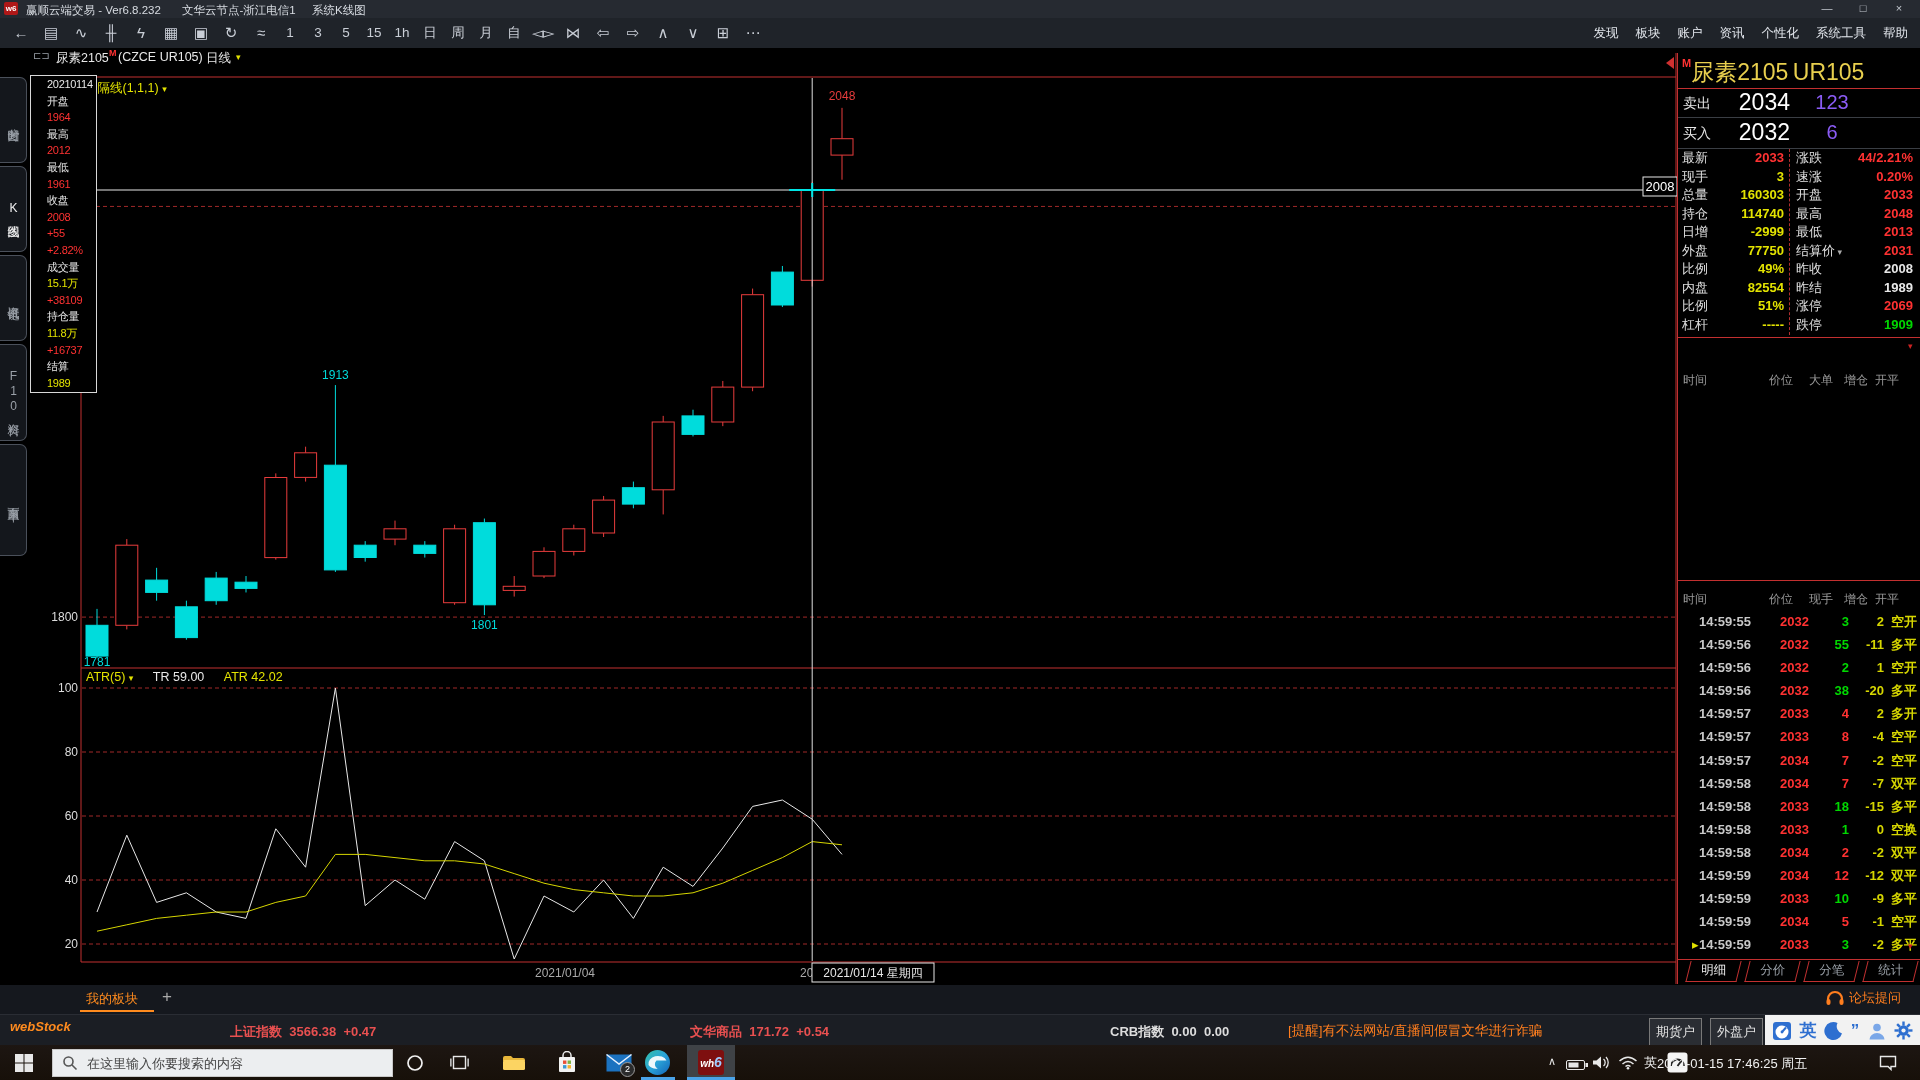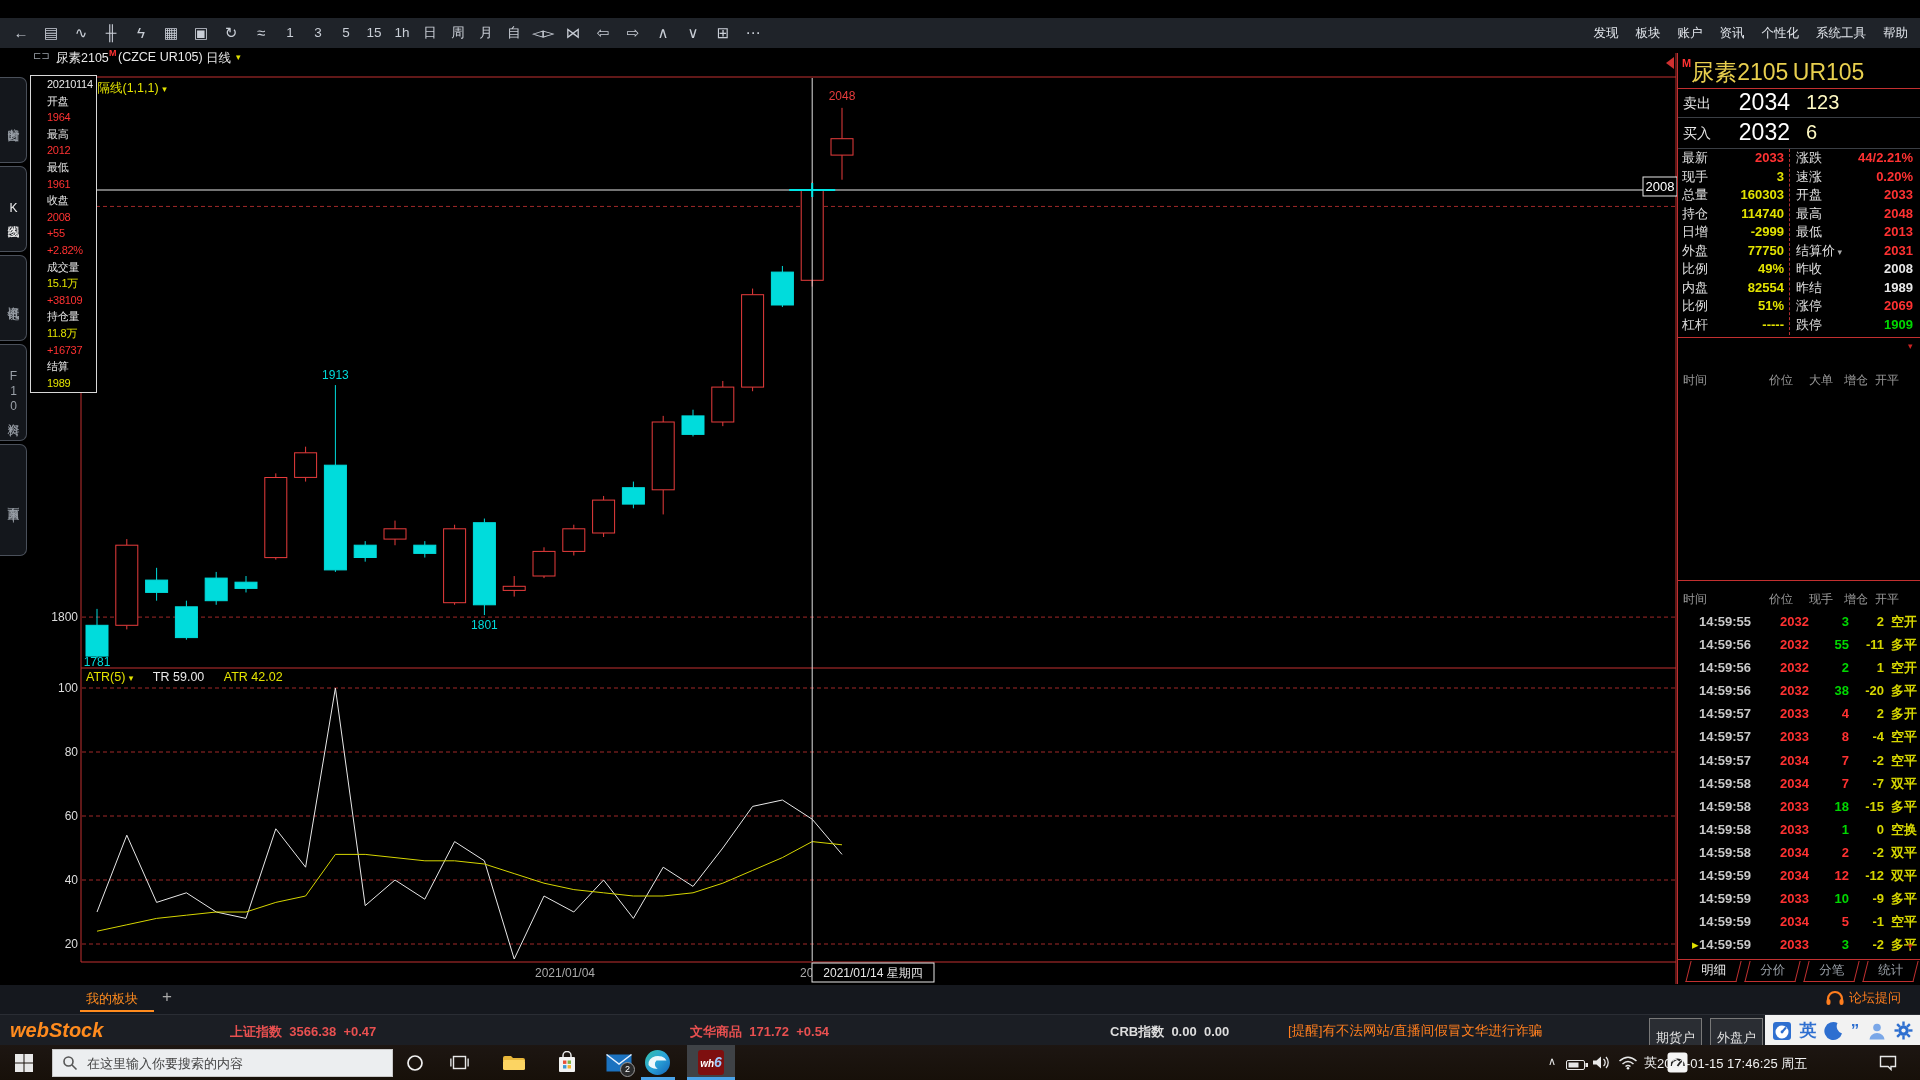--- a/index.html
+++ b/index.html
@@ -50,21 +50,21 @@
   
   #quote-panel{left:1677px;top:53px;width:243px;height:931px;background:#000;border-left:1px solid #c23030;z-index:6;}
   #quote-panel .rline{position:absolute;left:0;width:100%;height:0;border-top:1px solid #c23030;}
   #quote-panel .gline{position:absolute;left:0;width:100%;height:0;border-top:1px solid #3a3e44;}
   #q-title{position:absolute;left:4px;top:4px;white-space:nowrap;text-align:center;}
   #q-title .flag{color:#ff3232;font-size:11px;font-weight:bold;vertical-align:top;}
   #q-title .name,#q-title .code{color:#e8cf4e;font-size:23px;}
   .q-row{position:absolute;left:0;width:100%;height:29px;}
   .q-row .q-lab{position:absolute;left:5px;top:7px;font-size:14px;color:#e8e8e8;}
   .q-row .q-price{position:absolute;left:52px;top:1px;width:60px;text-align:right;font-size:23px;color:#ffffff;}
-  .q-row .q-qty{position:absolute;left:128px;top:3px;width:52px;text-align:left;font-size:20px;color:#fef9c3;}
+  .q-row .q-qty{position:absolute;left:128px;top:3px;width:52px;text-align:center;font-size:20px;color:#8b5cf6;}
   #q-stats{position:absolute;left:0;top:96px;width:100%;height:186px;}
   #q-stats-divider{position:absolute;left:111px;top:96px;height:186px;border-left:1px dashed #b03030;}
   .stat-row{position:relative;height:18.55px;line-height:18.5px;font-size:13px;}
   .stat-row .s-lab{position:absolute;left:4px;color:#e0e0e0;}
   .stat-row .s-val{position:absolute;left:38px;width:68px;text-align:right;font-weight:bold;}
   .stat-row .s-lab2{position:absolute;left:118px;color:#e0e0e0;}
   .stat-row .s-val2{position:absolute;left:158px;width:77px;text-align:right;font-weight:bold;}
   .s-caret{font-size:9px;color:#aaa;}
   .tbl-head{position:absolute;left:0;width:100%;height:18px;}
   .th{position:absolute;color:#999;font-size:12px;top:1px;}
@@ -91,28 +91,28 @@
   
   #board-bar{left:0;top:985px;width:1920px;height:29px;background:#15181e;z-index:6;}
   #board-tab{position:absolute;left:86px;top:5px;color:#ff8b1e;font-size:13px;}
   #board-underline{position:absolute;left:80px;top:25px;width:74px;height:2px;background:#ff8b1e;}
   #board-add{position:absolute;left:162px;top:2px;color:#aaa;font-size:17px;}
   #forum{position:absolute;left:1825px;top:4px;color:#ff7e1e;font-size:13px;}
   #forum svg{vertical-align:-4px;margin-right:4px;}
 
   
   #statusbar{left:0;top:1014px;width:1920px;height:31px;background:#1b1e24;border-top:1px solid #2a2d34;z-index:6;}
-  .sb-logo{position:absolute;left:10px;top:4px;font-style:italic;font-weight:bold;font-size:20px;color:#ff8b1e;}
+  .sb-logo{position:absolute;left:10px;top:4px;font-style:italic;font-weight:bold;font-size:13px;color:#ff8b1e;}
   #sb-indices .sb-index{position:absolute;top:8px;font-size:13px;font-weight:bold;white-space:pre;}
   #sb-indices .sb-index:nth-child(1){left:230px;color:#e85050;}
   #sb-indices .sb-index:nth-child(2){left:690px;color:#e85050;}
   #sb-indices .sb-index:nth-child(3){left:1110px;color:#dddddd;}
   #sb-notice{position:absolute;left:1288px;top:7px;color:#ff7e1e;font-size:13.5px;}
   #sb-accounts{position:absolute;left:1649px;top:3px;display:flex;gap:8px;}
-  .sb-btn{border:1px solid #787878;background:#2a2d33;color:#e0e0e0;font-size:13px;padding:10px 6px;}
+  .sb-btn{border:1px solid #787878;background:#2a2d33;color:#e0e0e0;font-size:13px;padding:4px 6px;}
   #quickbar{position:absolute;left:1765px;top:0;width:155px;height:31px;background:#f2f2f2;display:flex;align-items:center;justify-content:space-evenly;}
   .qicon{display:inline-flex;align-items:center;}
   .qtext{color:#2e6fd0;font-weight:bold;font-size:17px;font-style:normal;}
 
   
   #taskbar{left:0;top:1045px;width:1920px;height:35px;background:linear-gradient(#1d1612,#171009);z-index:9;}
   #taskbar .tk{position:absolute;}
   #search-box{left:52px;top:4px;width:339px;height:26px;background:#eceef0;border:1px solid #c8c8c8;}
   #search-box svg{position:absolute;left:9px;top:5px;}
   #search-text{position:absolute;left:34px;top:5px;font-size:13px;color:#444;}
@@ -239,20 +239,29 @@
       <line x1="812.2" y1="183" x2="812.2" y2="197" stroke="#00e5e5" stroke-width="2"></line>
       <rect x="1643" y="177" width="34" height="19" fill="#000" stroke="#e8e8e8"></rect>
       <text x="1660" y="191" fill="#ffffff" font-size="13" text-anchor="middle">2008</text>
       <text x="565" y="977" fill="#aaaaaa" font-size="12" text-anchor="middle">2021/01/04</text>
       <text x="800" y="977" fill="#aaaaaa" font-size="12">20</text>
       <rect x="812" y="963" width="122" height="19" fill="#000" stroke="#e8e8e8"></rect>
       <text x="873" y="977" fill="#e8e8e8" font-size="12" text-anchor="middle">2021/01/14 星期四</text>
       <polygon points="1674,57 1674,69 1666,63" fill="#d03030"></polygon>
     </svg>
 
+  <div id="titlebar" class="abs">
+    <span class="app-icon">w6</span>
+    <span class="tb-txt" style="left:26px">赢顺云端交易  -  Ver6.8.232</span>
+    <span class="tb-txt" style="left:182px">文华云节点-浙江电信1</span>
+    <span class="tb-txt" style="left:312px">系统K线图</span>
+    <span class="winbtn" style="left:1812px">—</span>
+    <span class="winbtn" style="left:1848px">□</span>
+    <span class="winbtn" style="left:1884px">×</span>
+  </div>
 
   <div id="toolbar" class="abs">
     <div id="tool-icons">
       <span style="display:flex">
           <span class="ticon">←</span>
           <span class="ticon">▤</span>
           <span class="ticon">∿</span>
           <span class="ticon">╫</span>
           <span class="ticon">ϟ</span>
           <span class="ticon">▦</span>

